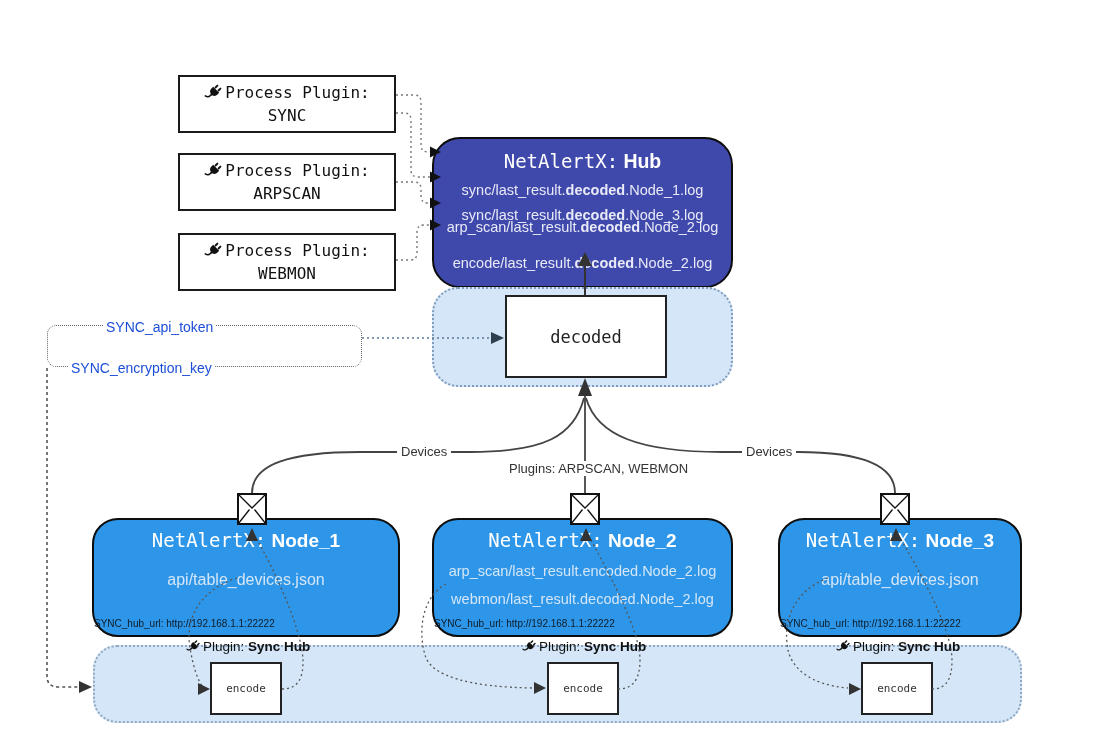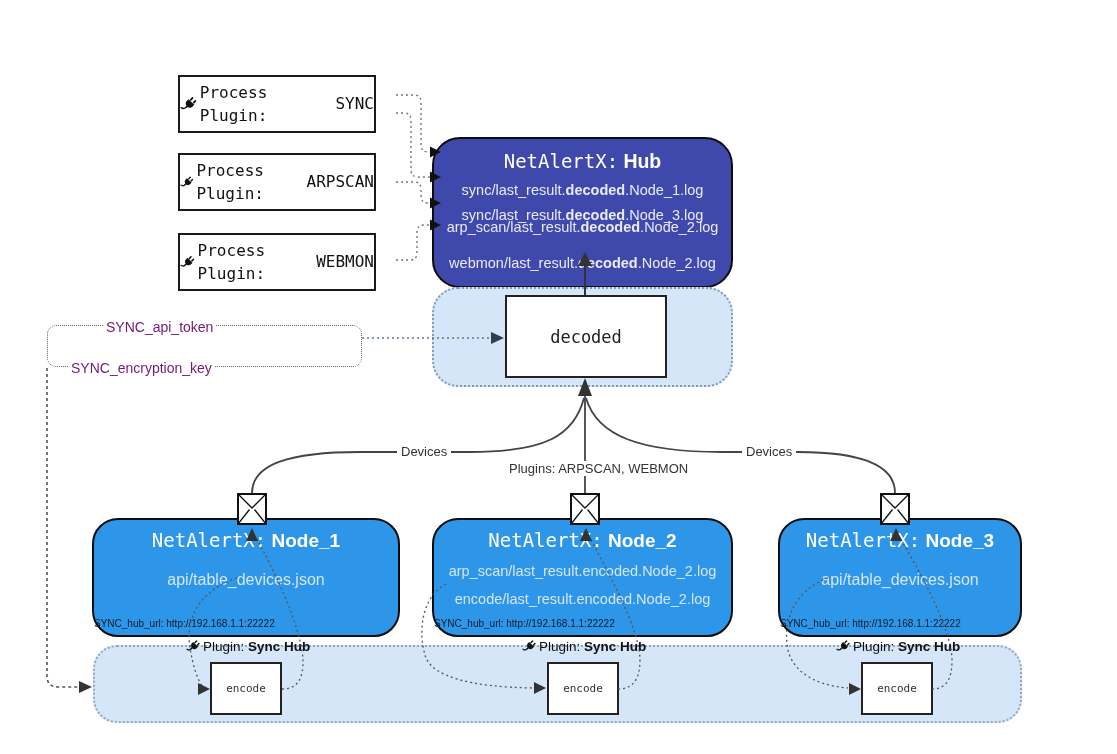--- a/index.html
+++ b/index.html
@@ -15,22 +15,22 @@
 
   
   .title{position:absolute;top:18px;left:0;width:100%;text-align:center;font-size:27px;color:#222;}
   .title .plug-icon{width:30px;height:30px;vertical-align:-6px;margin-right:4px;}
   .title b{color:#111;}
 
   .plug-icon{display:inline-block;}
   .plug-icon svg{width:100%;height:100%;display:block;}
 
   
-  .pbox{position:absolute;left:178px;width:198px;height:58px;background:#fff;border:2px solid #1a1a1a;
-        display:flex;flex-direction:row;justify-content:center;align-items:center;
+  .pbox{position:absolute;left:178px;width:218px;height:58px;background:#fff;border:2px solid #1a1a1a;
+        display:flex;flex-direction:column;justify-content:center;align-items:center;
         font-family:"DejaVu Sans Mono",monospace;font-size:16px;color:#111;line-height:1.45;}
   .pbox .l1{display:flex;align-items:center;}
   .pbox .plug-icon{width:19px;height:19px;margin-right:2px;}
 
   
   .hub-url{position:absolute;top:79px;left:432px;width:301px;text-align:center;font-size:11.5px;color:#333;}
   .hub{position:absolute;left:432px;top:101px;width:301px;height:151px;background:var(--hub-bg);
        border:2px solid #0d0d0d;border-radius:28px;color:#e9eaf7;margin-top:36px;}
   .hub-title{position:absolute;top:11px;left:0;width:100%;text-align:center;font-size:19px;color:#fff;}
   .hub-title .mono{font-size:19px;}
@@ -40,21 +40,21 @@
 
   
   .decode-wrap{position:absolute;left:432px;top:287px;width:301px;height:100px;background:var(--panel-bg);
                border:2px dotted #7e9cbd;border-radius:26px;}
   .decode-box{position:absolute;left:505px;top:295px;width:162px;height:83px;background:#fff;border:2px solid #222;
               display:flex;align-items:center;justify-content:center;font-family:"DejaVu Sans Mono",monospace;
               font-size:17px;color:#222;z-index:4;}
 
   
   .token-rect{position:absolute;left:47px;top:325px;width:315px;height:42px;border:1.5px dotted #666;border-radius:9px;}
-  .tok-label{position:absolute;background:#fff;font-size:14px;color:#701a75;padding:0 3px;z-index:5;white-space:nowrap;}
+  .tok-label{position:absolute;background:#fff;font-size:14px;color:#1d4ed8;padding:0 3px;z-index:5;white-space:nowrap;}
 
   
   .edge-label{position:absolute;background:#fff;font-size:13px;color:#333;padding:0 4px;z-index:5;white-space:nowrap;}
 
   
   .node{position:absolute;top:518px;height:119px;background:var(--node-bg);border:2.5px solid #0d0d0d;
         border-radius:26px;color:#fff;z-index:1;}
   .node-title{position:absolute;top:9px;left:0;width:100%;text-align:center;font-size:19px;color:#fff;white-space:nowrap;}
   .node-file{position:absolute;left:0;width:100%;text-align:center;font-size:14.5px;color:#d4e6f7;white-space:nowrap;}
   .node-footer{position:absolute;bottom:6px;left:0;width:100%;text-align:left;font-size:10px;color:#0e1c28;}
@@ -130,21 +130,21 @@
     <div>WEBMON</div>
   </div>
 
   <div class="hub">
     <div class="hub-title">
       <span class="mono">NetAlertX:</span>&nbsp;<b>Hub</b>
     </div>
     <div class="hub-line" style="top:43px;"><span>sync/last_result.</span><b>decoded</b><span>.Node_1.log</span></div>
     <div class="hub-line" style="top:68px;"><span>sync/last_result.</span><b>decoded</b><span>.Node_3.log</span></div>
     <div class="hub-line" style="top:80px;"><span>arp_scan/last_result.</span><b>decoded</b><span>.Node_2.log</span></div>
-    <div class="hub-line" style="top:116px;"><span>webmon/last_result.</span><b>decoded</b><span>.Node_2.log</span></div>
+    <div class="hub-line" style="top:116px;"><span>encode/last_result.</span><b>decoded</b><span>.Node_2.log</span></div>
   </div>
 
   <div class="decode-wrap"></div>
   <div class="decode-box">
       <span>decoded</span>
     </div>
 
   <div class="token-rect"></div>
   <div class="tok-label" style="left:103px;top:319px;">SYNC_api_token</div>
   <div class="tok-label" style="left:68px;top:360px;">SYNC_encryption_key</div>
@@ -154,21 +154,21 @@
   <div class="edge-label" style="left:505px;top:461px;">Plugins: ARPSCAN, WEBMON</div>
 
   <div class="node" style="left:92px;width:308px;">
     <div class="node-title"><span class="mono">NetAlertX:</span>&nbsp;<b>Node_1</b></div>
     <div class="node-file" style="top:51px;font-size:16px;">api/table_devices.json</div>
     <div class="node-footer">SYNC_hub_url: http://192.168.1.1:22222</div>
   </div>
   <div class="node" style="left:432px;width:301px;">
     <div class="node-title"><span class="mono">NetAlertX:</span>&nbsp;<b>Node_2</b></div>
     <div class="node-file" style="top:43px;">arp_scan/last_result.encoded.Node_2.log</div>
-    <div class="node-file" style="top:71px;">encode/last_result.encoded.Node_2.log</div>
+    <div class="node-file" style="top:71px;">webmon/last_result.decoded.Node_2.log</div>
     <div class="node-footer">SYNC_hub_url: http://192.168.1.1:22222</div>
   </div>
   <div class="node" style="left:778px;width:244px;">
     <div class="node-title"><span class="mono">NetAlertX:</span>&nbsp;<b>Node_3</b></div>
     <div class="node-file" style="top:51px;font-size:16px;">api/table_devices.json</div>
     <div class="node-footer">SYNC_hub_url: http://192.168.1.1:22222</div>
   </div>
 
   <div class="envelope-icon" style="left:237px;top:493px;">
       <svg viewBox="0 0 30 32">

